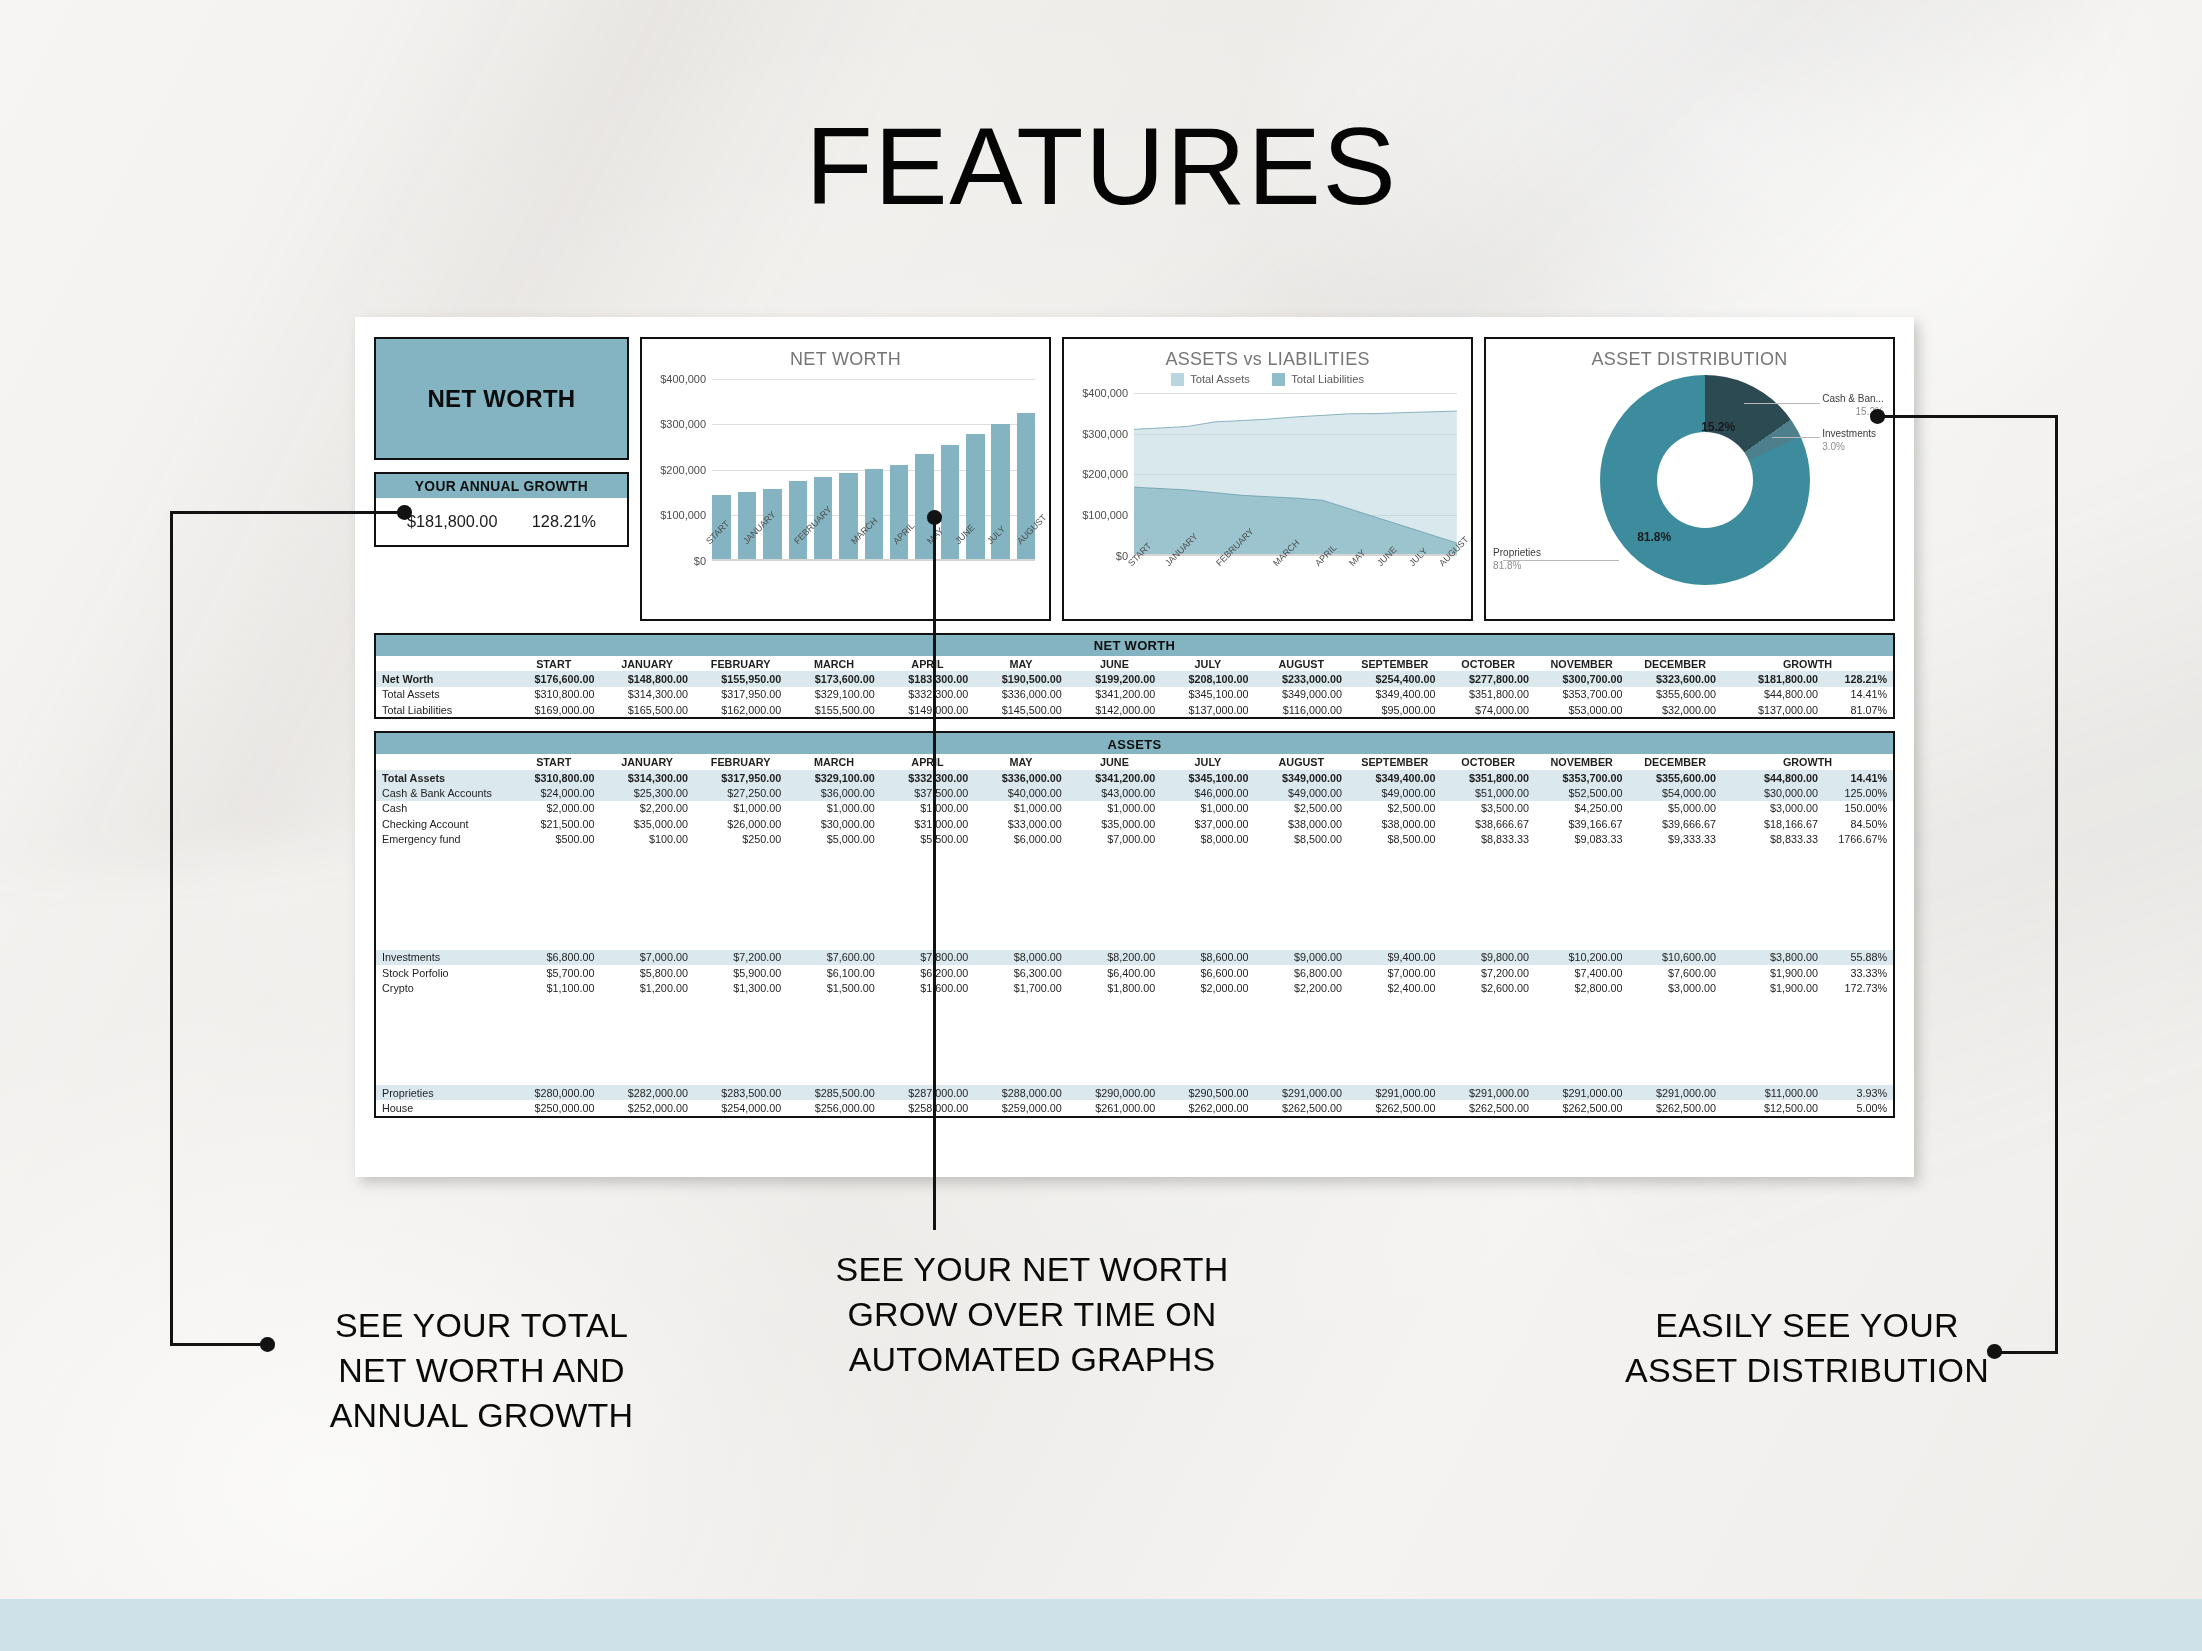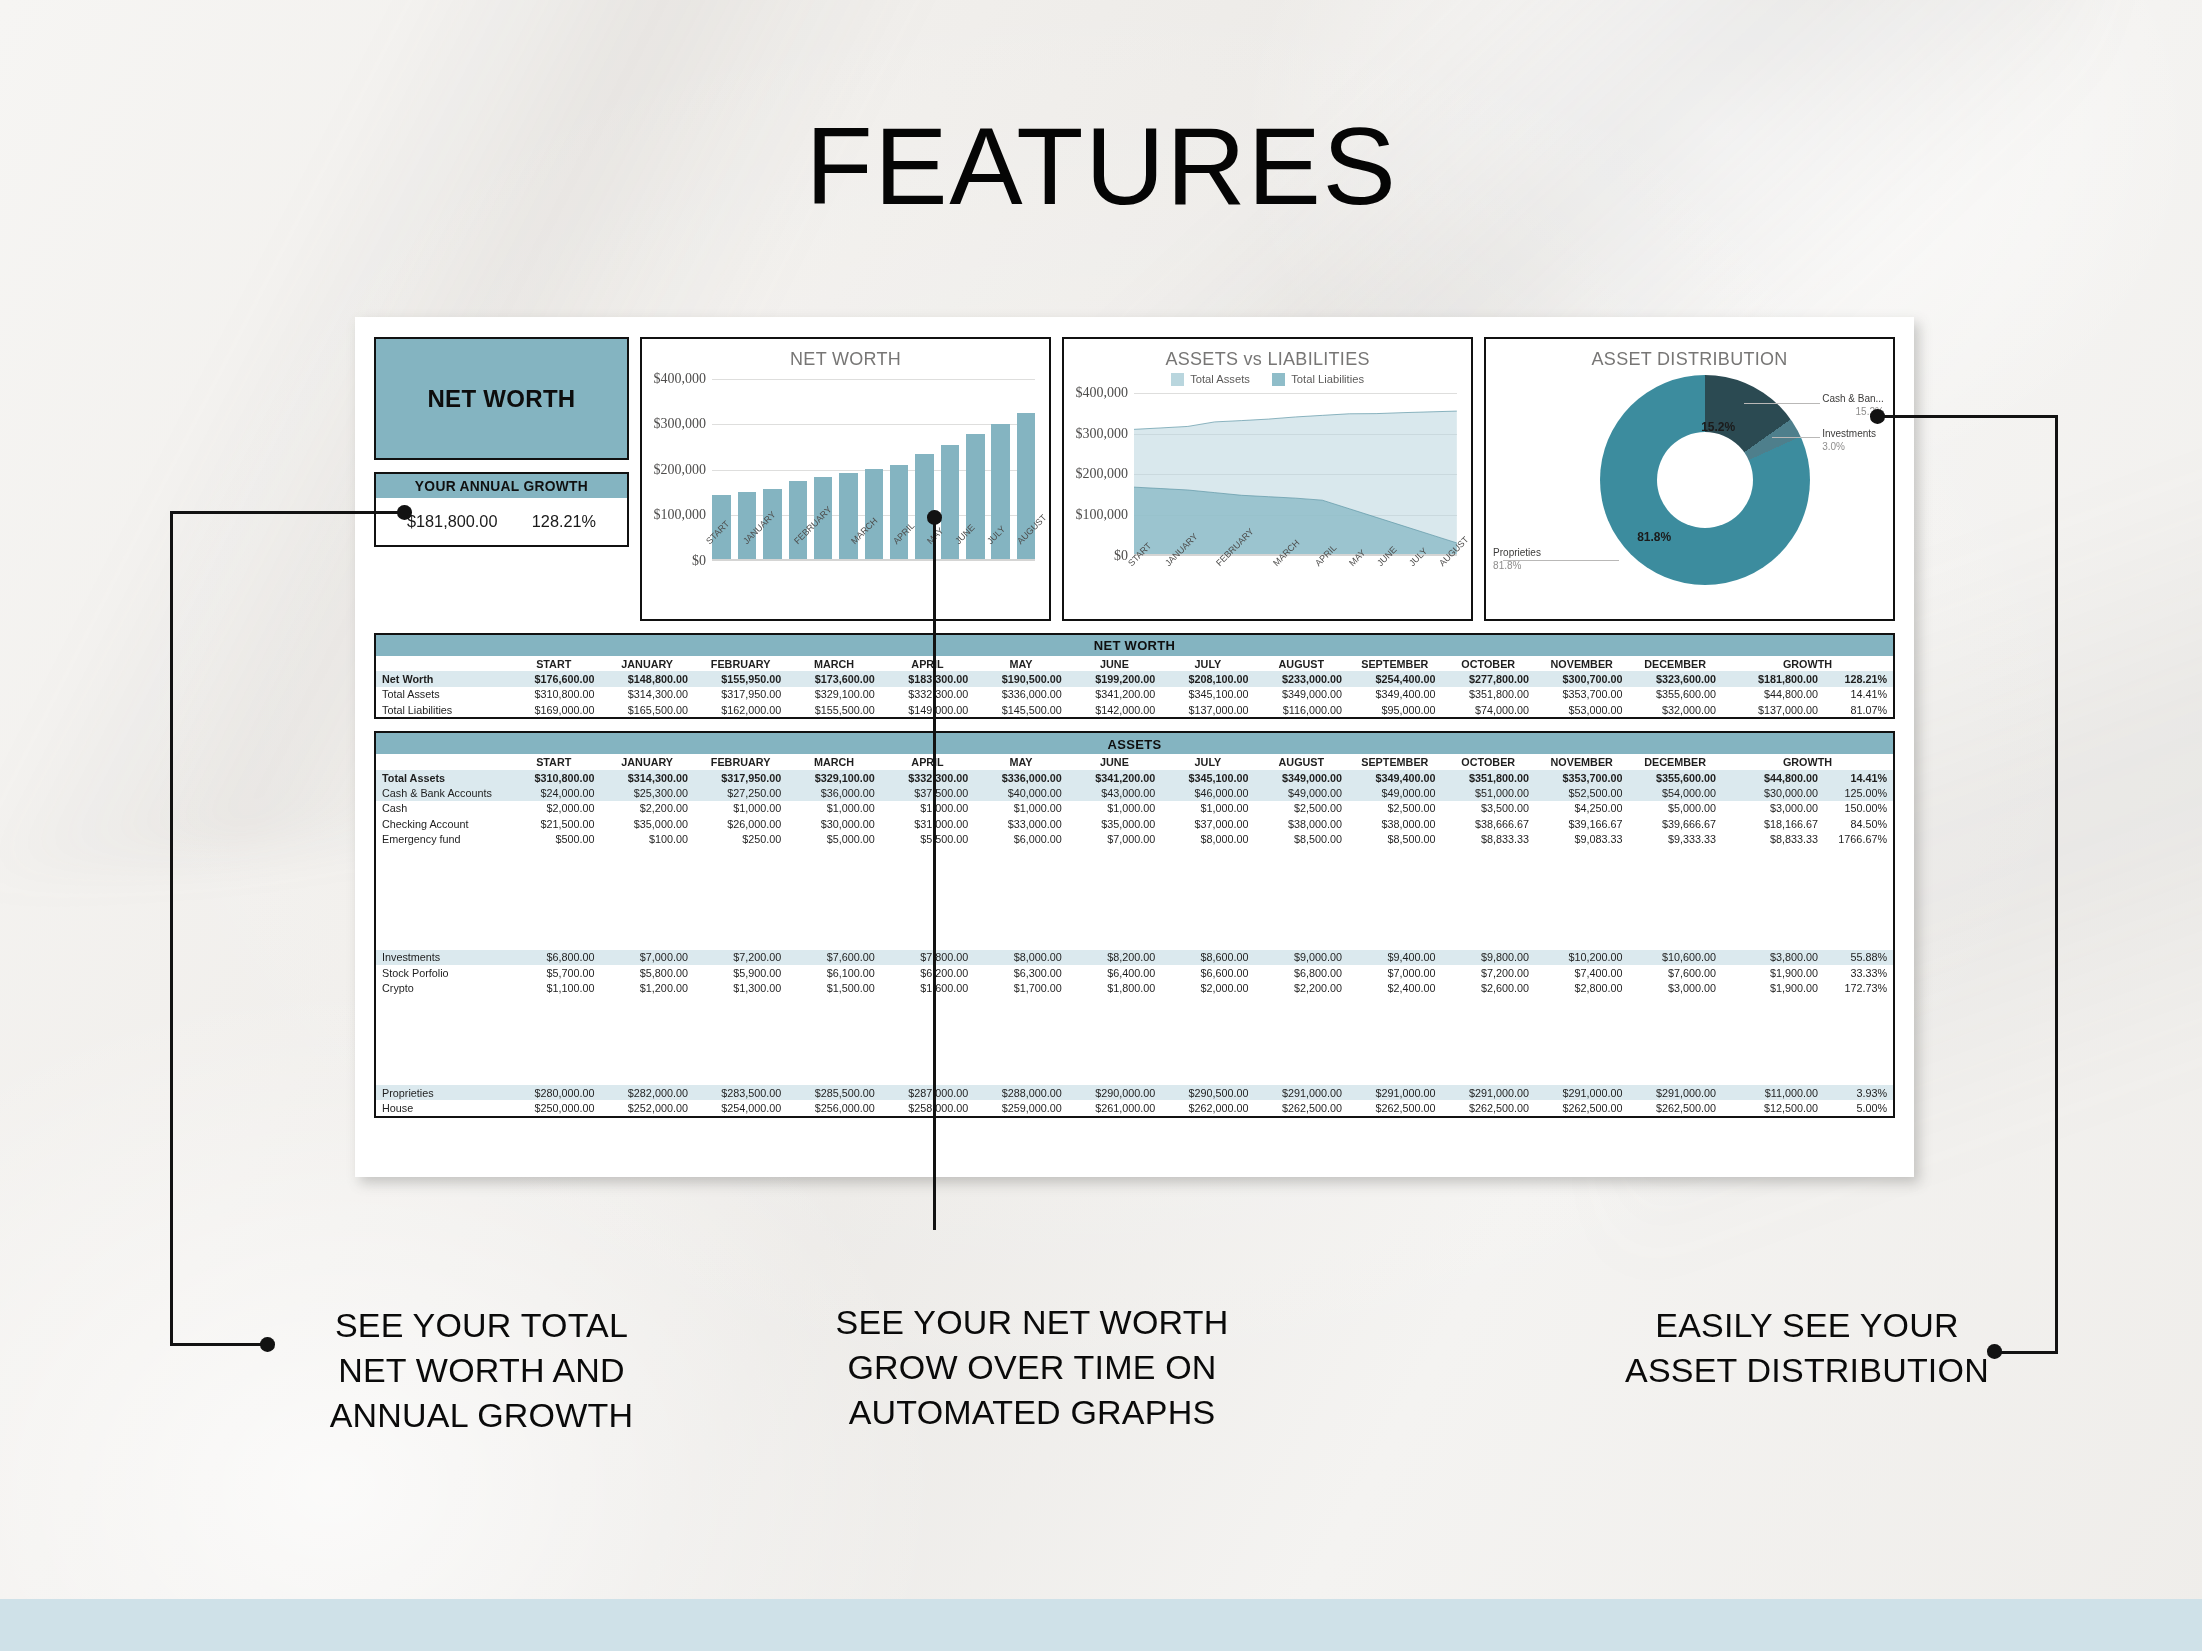--- a/index.html
+++ b/index.html
@@ -89,21 +89,21 @@
   .panel-title {
     text-align: center; color: #777675; font-size: 18px; padding-top: 10.3px;
     font-weight: 400; letter-spacing: 0.3px;
   }
   .legend { display: flex; justify-content: center; gap: 22.4px; margin-top: 2.6px; }
   .legend-item { display: flex; align-items: center; gap: 6px; font-size: 11.2px; color: #5b5a59; }
   .legend-swatch { width: 13px; height: 13px; display: inline-block; }
 
   .plot { position: relative; margin: 3.4px 10.3px 0 10.3px; }
   .ylabels { position: absolute; left: 0; top: 0; width: 57px; height: 100%; }
-  .ylab { position: absolute; right: 3.4px; font-size: 14px; color: #4e4d4c; transform: translateY(-50%); white-space: nowrap; font-family: Liberation Serif, serif; }
+  .ylab { position: absolute; right: 3.4px; font-size: 11px; color: #4e4d4c; transform: translateY(-50%); white-space: nowrap; }
   .gridarea { position: absolute; left: 60px; right: 3.4px; top: 0; bottom: 0; }
   .gline { position: absolute; left: 0; right: 0; height: 0.9px; background: #dededd; }
   .axis-base { position: absolute; left: 0; right: 0; bottom: 0; height: 1.7px; background: #d5d5d4; }
   .bars { position: absolute; left: 0; right: 0; bottom: 1.7px; top: 0; display: flex; align-items: flex-end; gap: 6.9px; }
   .bar { flex: 1; background: #84b4c1; }
   .xlabels { position: absolute; left: 60px; right: 3.4px; display: flex; gap: 6.9px; }
   .xlab {
     flex: 1; font-size: 9px; color: #4d4c4b; white-space: nowrap;
     transform: rotate(-45deg); transform-origin: left top; margin-left: 1.7px;
   }
@@ -651,21 +651,21 @@
 <div class="connector" style="left:2055px; top:415px; width:2.6px; height:938px;"></div>
 <div class="connector" style="left:1994px; top:1351px; width:64px; height:2.6px;"></div>
 <div class="dot" style="left:1870px; top:409px;"></div>
 <div class="dot" style="left:1987px; top:1344px;"></div>
 
 <div class="ann" id="annLeft" style="left:258px; top:1303px; width:447px;">
     <div>SEE YOUR TOTAL</div>
     <div>NET WORTH AND</div>
     <div>ANNUAL GROWTH</div>
   </div>
-<div class="ann" id="annCenter" style="left:774px; top:1300px; width:516px;">
+<div class="ann" id="annCenter" style="left:774px; top:1247px; width:516px;">
     <div>SEE YOUR NET WORTH</div>
     <div>GROW OVER TIME ON</div>
     <div>AUTOMATED GRAPHS</div>
   </div>
 <div class="ann" id="annRight" style="left:1549px; top:1303px; width:516px;">
     <div>EASILY SEE YOUR</div>
     <div>ASSET DISTRIBUTION</div>
   </div>
 
 

